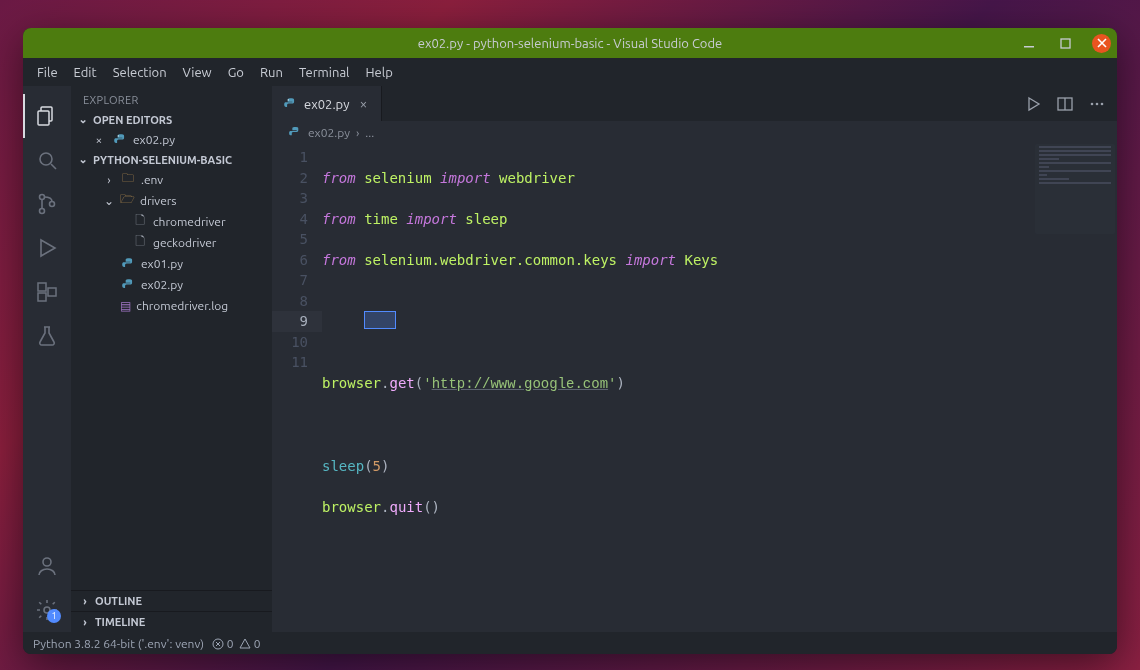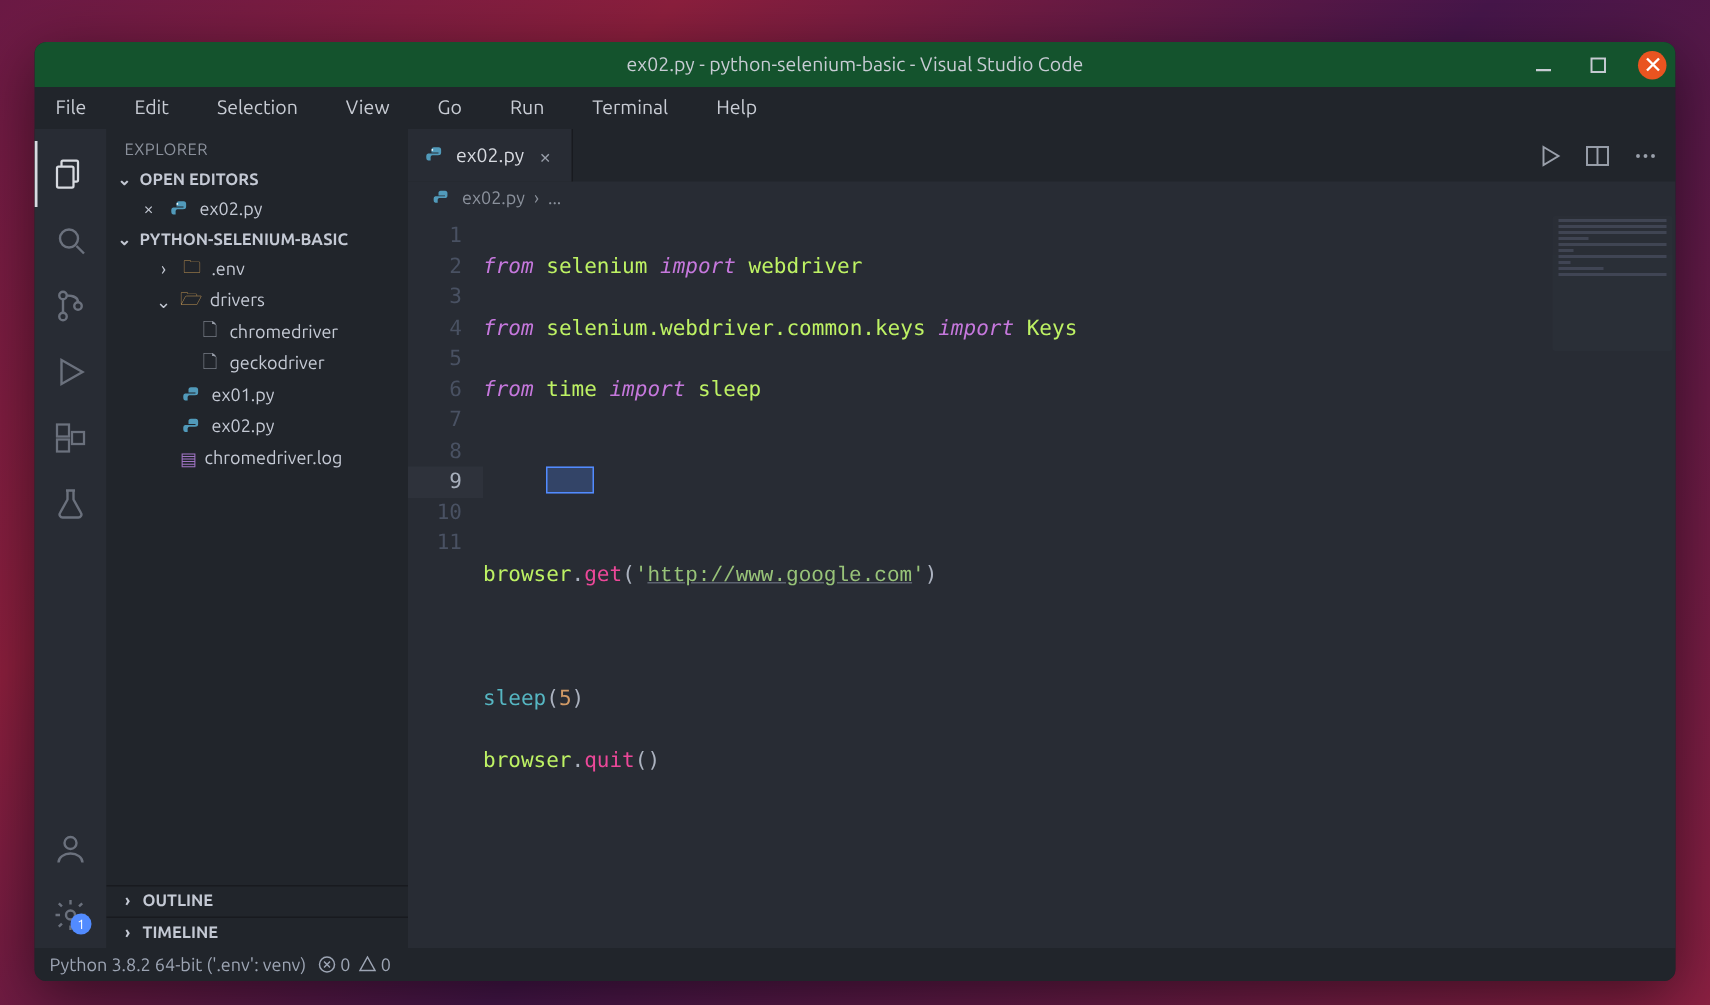--- a/index.html
+++ b/index.html
@@ -10,28 +10,28 @@
   overflow: hidden;
   font-size: 13px;
 }
 .window {
   position: absolute; left: 23px; top: 28px; right: 23px; bottom: 16px;
   background: #21252b; border-radius: 8px; overflow: hidden;
   display: flex; flex-direction: column;
   box-shadow: 0 10px 40px rgba(0,0,0,0.5);
 }
 .titlebar {
-  height: 30px; background: #14532d; display: flex; align-items: center;
+  height: 30px; background: #4d7c0f; display: flex; align-items: center;
   justify-content: center; position: relative; color: #c8ccd4; font-size: 13px;
 }
 .win-controls { position: absolute; right: 6px; top: 0; height: 30px; display: flex; align-items: center; gap: 18px; }
 .win-btn { width: 18px; height: 18px; display: flex; align-items: center; justify-content: center;
   border-radius: 50%; color: #c8ccd4; font-size: 14px; cursor: pointer; }
 .win-close { background: #e95420; color: #fff; width: 19px; height: 19px; font-size: 12px; }
-.menubar { height: 28px; display: flex; align-items: center; padding: 0 6px; gap: 16px; color: #c8ccd4; font-size: 13px; }
+.menubar { height: 28px; display: flex; align-items: center; padding: 0 6px; gap: 0; color: #c8ccd4; font-size: 13px; }
 .menubar span { padding: 4px 8px; cursor: pointer; }
 .body { flex: 1; display: flex; min-height: 0; }
 .activitybar { width: 48px; background: #282c34; display: flex; flex-direction: column; align-items: center; padding-top: 8px; }
 .activitybar .ab-item { width: 48px; height: 44px; display: flex; align-items: center; justify-content: center; color: #6b717d; cursor: pointer; position: relative; }
 .activitybar .ab-item.active { color: #d7dae0; }
 .activitybar .ab-item.active::before { content:''; position:absolute; left:0; top:0; bottom:0; width:2px; background:#d7dae0; }
 .activitybar .ab-spacer { flex: 1; }
 .badge-dot { position: absolute; bottom: 9px; right: 10px; width: 14px; height: 14px; background: #528bff; border-radius: 50%; font-size: 9px; color:#fff; display:flex; align-items:center; justify-content:center; }
 .sidebar { width: 201px; background: #21252b; color: #ccc; display: flex; flex-direction: column; font-size: 12px; }
 .sb-title { padding: 8px 12px 4px; font-size: 11px; color: #8b919c; letter-spacing: 0.3px; }
@@ -54,21 +54,21 @@
 .tab .close-x { color:#9aa0ab; font-size:14px; }
 .tab-actions { margin-left: auto; display: flex; align-items: center; gap: 16px; padding: 0 12px; color: #9aa0ab; }
 .breadcrumb { height: 22px; display: flex; align-items:center; gap:6px; padding: 0 14px; color: #8b919c; font-size: 12px; }
 .code-wrap { flex:1; display:flex; font-family: "Consolas","Monaco",monospace; font-size: 14px; line-height: 20.5px; position:relative; }
 .gutter { width: 50px; text-align: right; color: #495162; padding: 4px 14px 0 0; user-select:none; background:#282c34; }
 .gutter .cl { color: #abb2bf; }
 .code { flex:1; padding: 4px 0 0 0; color: #abb2bf; white-space: pre; background:#282c34; position:relative; }
 .c-kw { color: #c678dd; font-style: italic; }
 .c-id { color: #bef264; }
 .c-op { color: #abb2bf; }
-.c-fn { color: #ec4899; margin-top: 41px; }
+.c-fn { color: #f0abfc; margin-top: 41px; }
 .c-fni { color: #56b6c2; }
 .c-cls { color: #e5c07b; }
 .c-str { color: #98c379; }
 .c-und { text-decoration: underline; text-decoration-color: #5c6370; font-family: Liberation Mono, monospace; }
 .c-param { color: #d19a66; font-style: italic; }
 .c-num { color: #d19a66; }
 .line-hl { position:absolute; left:0; right:0; height:21px; background: rgba(128,140,160,0.07); }
 .cursor-box { position:absolute; border:1px solid #528bff; background: rgba(82,139,255,0.25); }
 .minimap { position:absolute; top:58px; right:2px; width:80px; height:90px; background: #2c313a; opacity:0.6; border-radius:2px; }
 .minimap div { height:2px; margin:2px 4px; background:#51576a; }
@@ -303,22 +303,22 @@
             <div>5</div>
             <div>6</div>
             <div>7</div>
             <div>8</div>
             <div class="cl">9</div>
             <div>10</div>
             <div>11</div>
         </div>
         <div class="code">
 <div><span class="c-kw">from</span> <span class="c-id">selenium</span> <span class="c-kw">import</span> <span class="c-id">webdriver</span></div>
+<div><span class="c-kw">from</span> <span class="c-id">time</span> <span class="c-kw">import</span> <span class="c-id">sleep</span></div>
 <div><span class="c-kw">from</span> <span class="c-id">selenium.webdriver.common.keys</span> <span class="c-kw">import</span> <span class="c-id">Keys</span></div>
-<div><span class="c-kw">from</span> <span class="c-id">time</span> <span class="c-kw">import</span> <span class="c-id">sleep</span></div>
 <div> </div>
 <div> </div>
 <div><span class="c-id">browser</span><span class="c-op">.</span><span class="c-fn">get</span><span class="c-op">(</span><span class="c-str">'</span><span class="c-str c-und">http://www.google.com</span><span class="c-str">'</span><span class="c-op">)</span></div>
 <div> </div>
 <div><span class="c-fni">sleep</span><span class="c-op">(</span><span class="c-num">5</span><span class="c-op">)</span></div>
 <div><span class="c-id">browser</span><span class="c-op">.</span><span class="c-fn">quit</span><span class="c-op">()</span></div>
 <div> </div>
           <div class="cursor-box" style="top:168px; left:42px; width:32px; height:18px;"></div>
         </div>
       </div>

